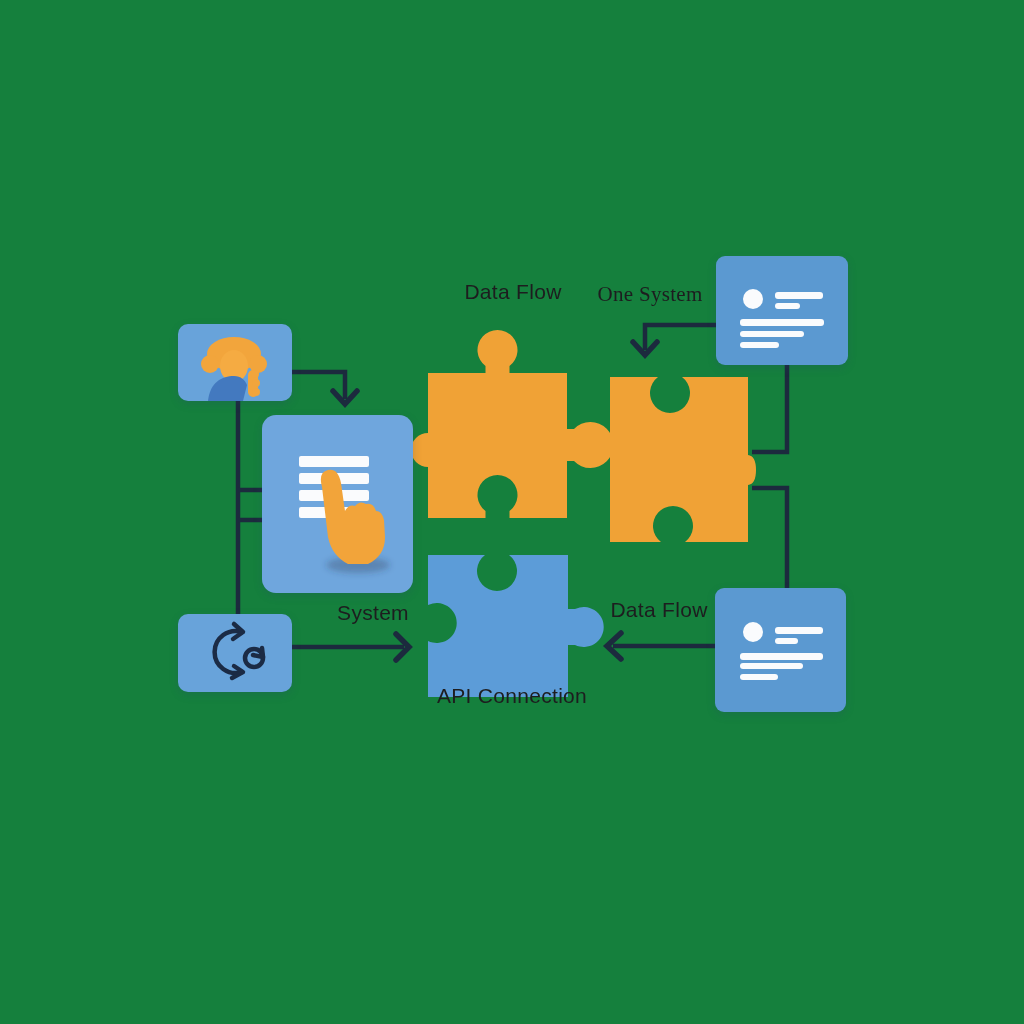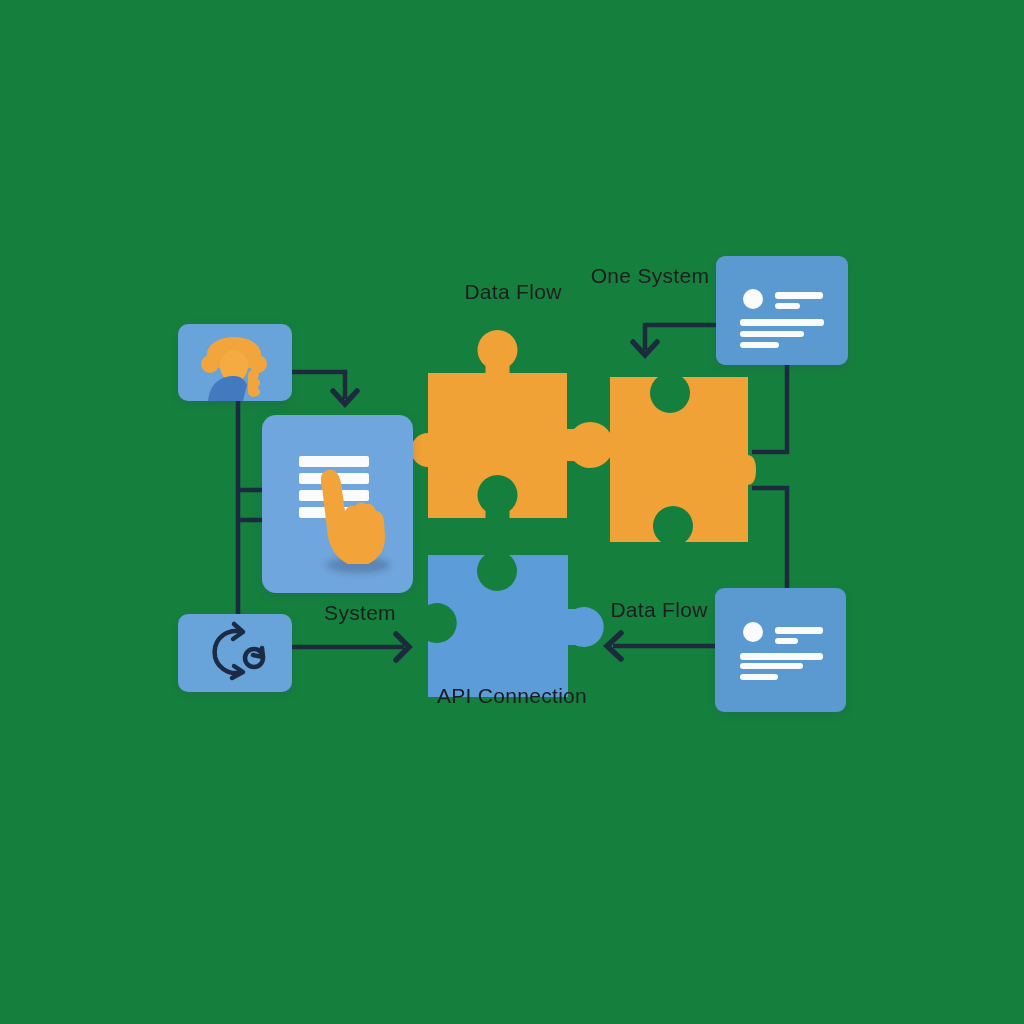--- a/index.html
+++ b/index.html
@@ -127,18 +127,18 @@
         <rect x="60" y="39" width="48" height="7" rx="3"></rect>
         <rect x="60" y="50" width="23" height="6" rx="3"></rect>
         <rect x="25" y="65" width="83" height="7" rx="3"></rect>
         <rect x="25" y="75" width="63" height="6" rx="3"></rect>
         <rect x="25" y="86" width="38" height="6" rx="3"></rect>
       </g>
     </svg>
   </div>
 
   <div class="diagram-label" style="left:513px;top:280px;">Data Flow</div>
-  <div class="diagram-label" style="left:650px;top:264px;">One System</div>
-  <div class="diagram-label" style="left:360px;top:601px;">System</div>
+  <div class="diagram-label" style="left:650px;top:282px;font-family:Liberation Serif, serif;">One System</div>
+  <div class="diagram-label" style="left:373px;top:601px;">System</div>
   <div class="diagram-label" style="left:659px;top:598px;">Data Flow</div>
   <div class="diagram-label" style="left:512px;top:684px;">API Connection</div>
 
 </div>
 
 </body></html>

